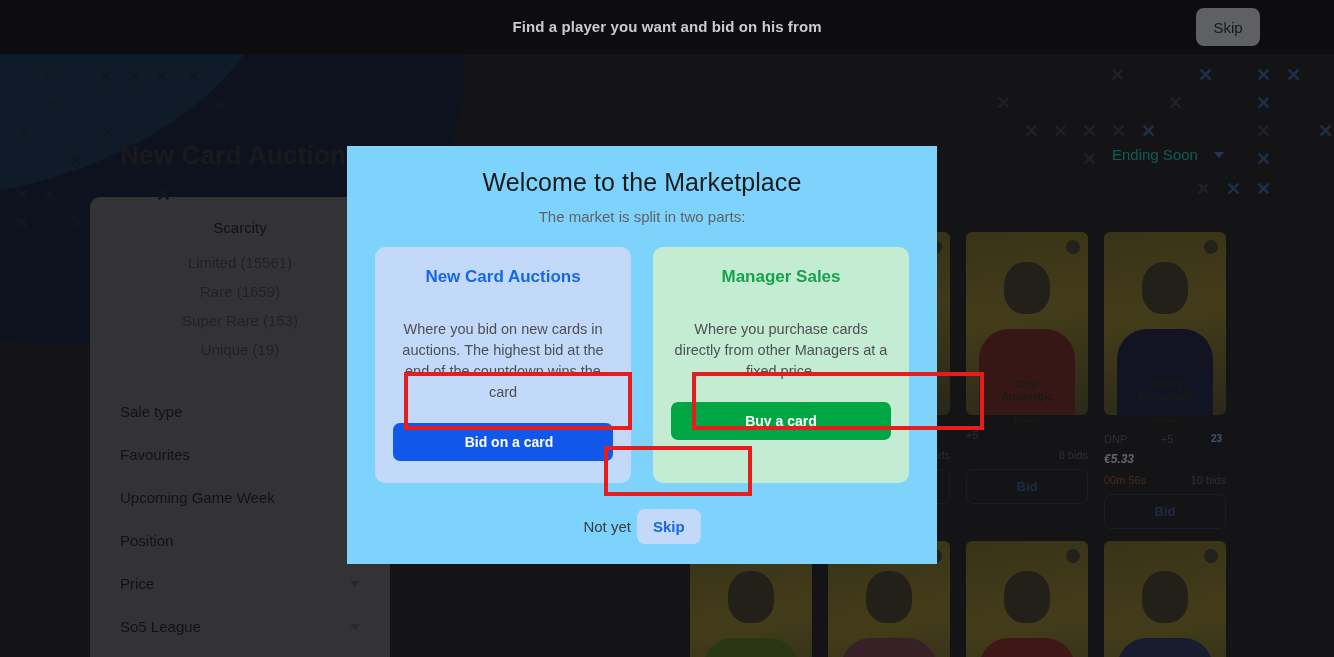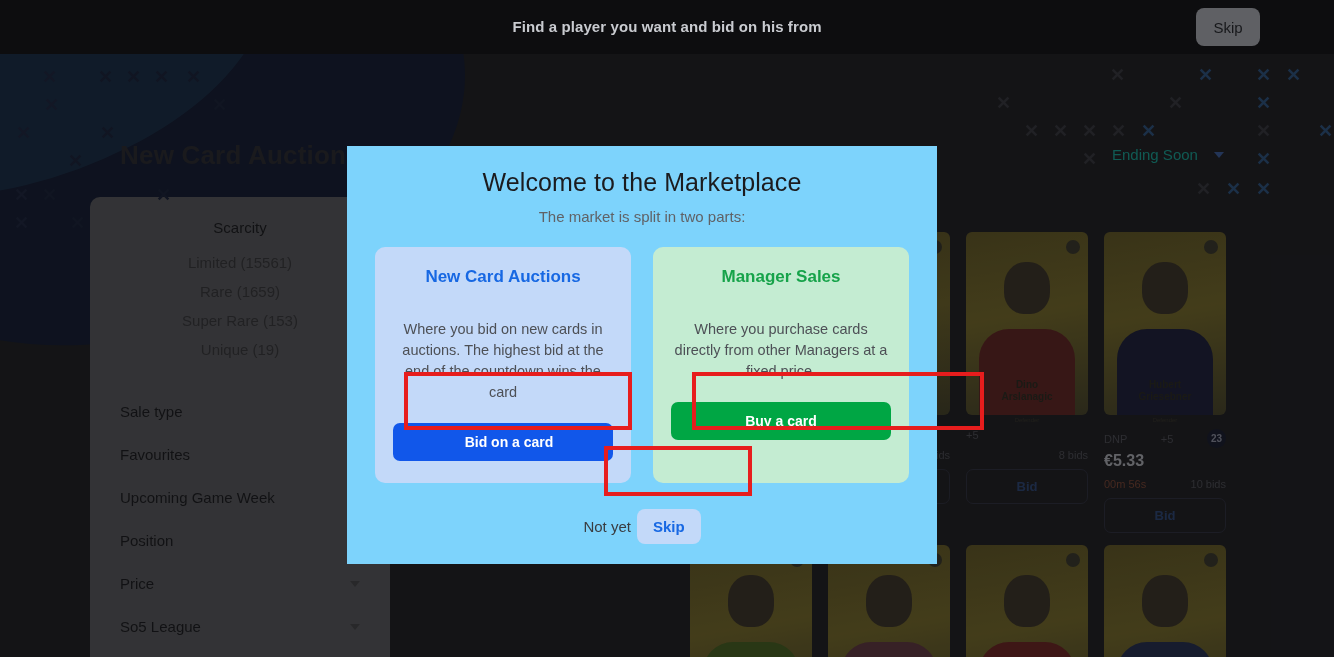--- a/index.html
+++ b/index.html
@@ -231,22 +231,23 @@
     color: #9fa3b5;
     font-size: 10px;
     font-weight: 700;
     display: flex;
     align-items: center;
     justify-content: center;
   }
   .card-price {
     margin-top: 4px;
     color: #c8cad0;
-    font-size: 16px;
+    font-size: 12px;
     font-weight: 600;
+    font-style: italic;
   }
   .card-meta {
     display: flex;
     justify-content: space-between;
     margin-top: 8px;
     font-size: 11px;
   }
   .card-timer { color: #8a4a33; }
   .card-bids { color: #55565c; }
   .bid-btn {

